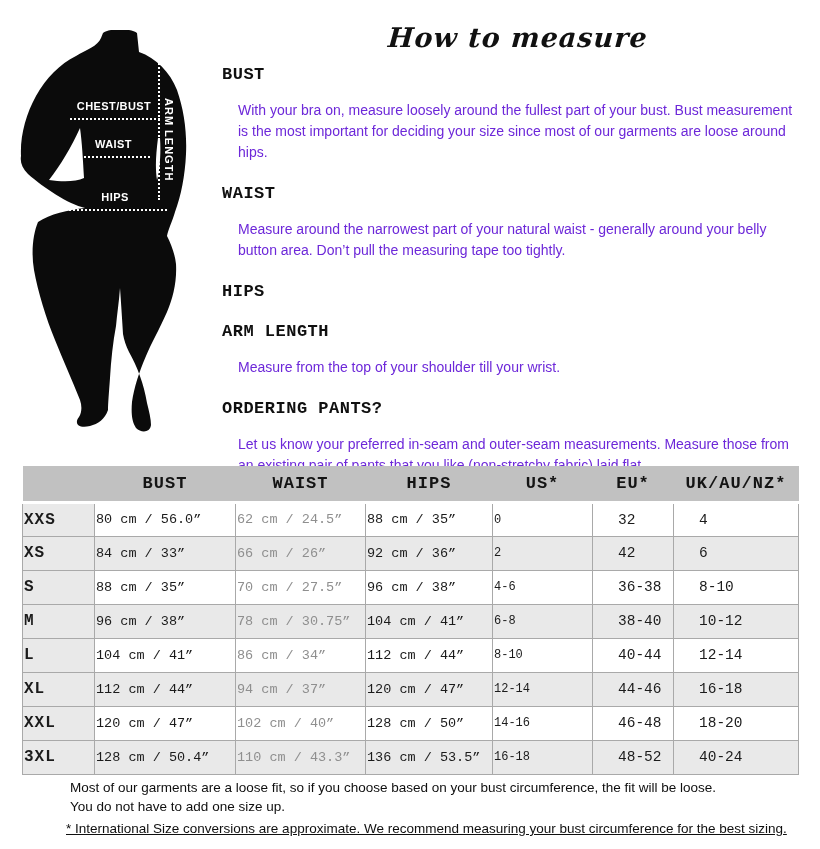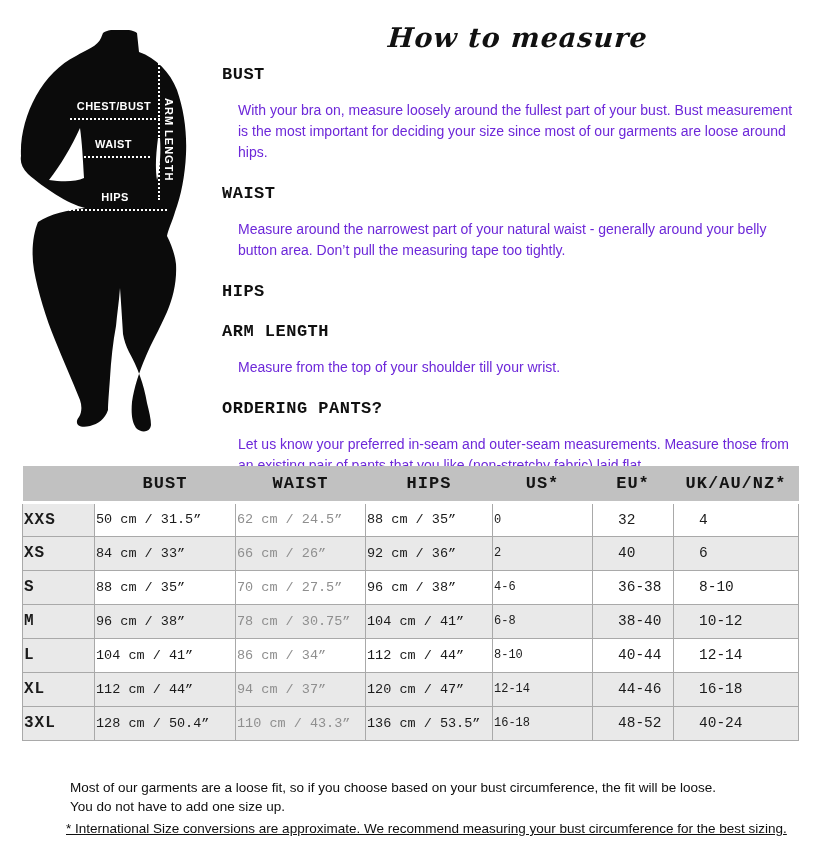--- a/index.html
+++ b/index.html
@@ -219,34 +219,34 @@
       <th>WAIST</th>
       <th>HIPS</th>
       <th>US*</th>
       <th>EU*</th>
       <th>UK/AU/NZ*</th>
     </tr>
   </thead>
   <tbody>
       <tr>
         <th class="col-size">XXS</th>
-        <td class="col-bust">50 cm / 31.5”</td>
+        <td class="col-bust">80 cm / 56.0”</td>
         <td class="col-waist">62 cm / 24.5”</td>
         <td class="col-hips">88 cm / 35”</td>
         <td class="col-us">0</td>
         <td class="col-eu">32</td>
         <td class="col-uk">4</td>
       </tr>
       <tr class="stripe">
         <th class="col-size">XS</th>
         <td class="col-bust">84 cm / 33”</td>
         <td class="col-waist">66 cm / 26”</td>
         <td class="col-hips">92 cm / 36”</td>
         <td class="col-us">2</td>
-        <td class="col-eu">40</td>
+        <td class="col-eu">42</td>
         <td class="col-uk">6</td>
       </tr>
       <tr>
         <th class="col-size">S</th>
         <td class="col-bust">88 cm / 35”</td>
         <td class="col-waist">70 cm / 27.5”</td>
         <td class="col-hips">96 cm / 38”</td>
         <td class="col-us">4-6</td>
         <td class="col-eu">36-38</td>
         <td class="col-uk">8-10</td>
@@ -271,20 +271,29 @@
       </tr>
       <tr class="stripe">
         <th class="col-size">XL</th>
         <td class="col-bust">112 cm / 44”</td>
         <td class="col-waist">94 cm / 37”</td>
         <td class="col-hips">120 cm / 47”</td>
         <td class="col-us">12-14</td>
         <td class="col-eu">44-46</td>
         <td class="col-uk">16-18</td>
       </tr>
+      <tr>
+        <th class="col-size">XXL</th>
+        <td class="col-bust">120 cm / 47”</td>
+        <td class="col-waist">102 cm / 40”</td>
+        <td class="col-hips">128 cm / 50”</td>
+        <td class="col-us">14-16</td>
+        <td class="col-eu">46-48</td>
+        <td class="col-uk">18-20</td>
+      </tr>
       <tr class="stripe">
         <th class="col-size">3XL</th>
         <td class="col-bust">128 cm / 50.4”</td>
         <td class="col-waist">110 cm / 43.3”</td>
         <td class="col-hips">136 cm / 53.5”</td>
         <td class="col-us">16-18</td>
         <td class="col-eu">48-52</td>
         <td class="col-uk">40-24</td>
       </tr>
     </tbody>

